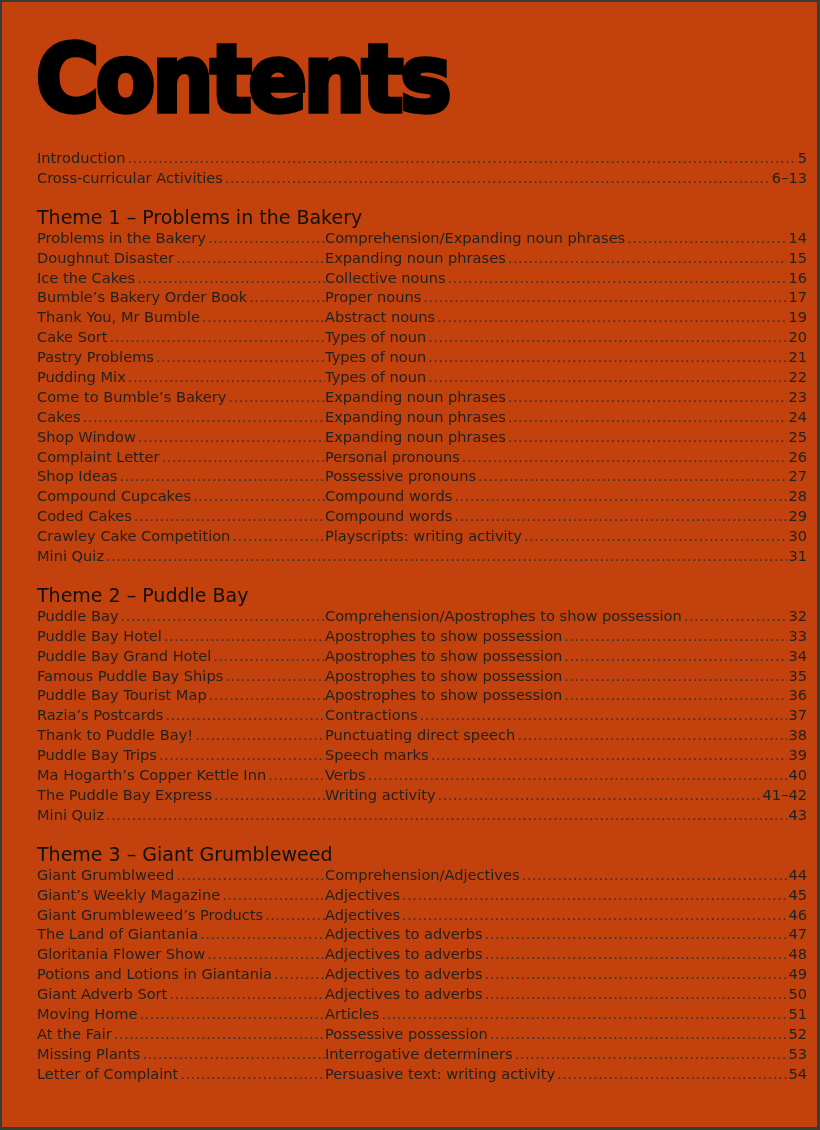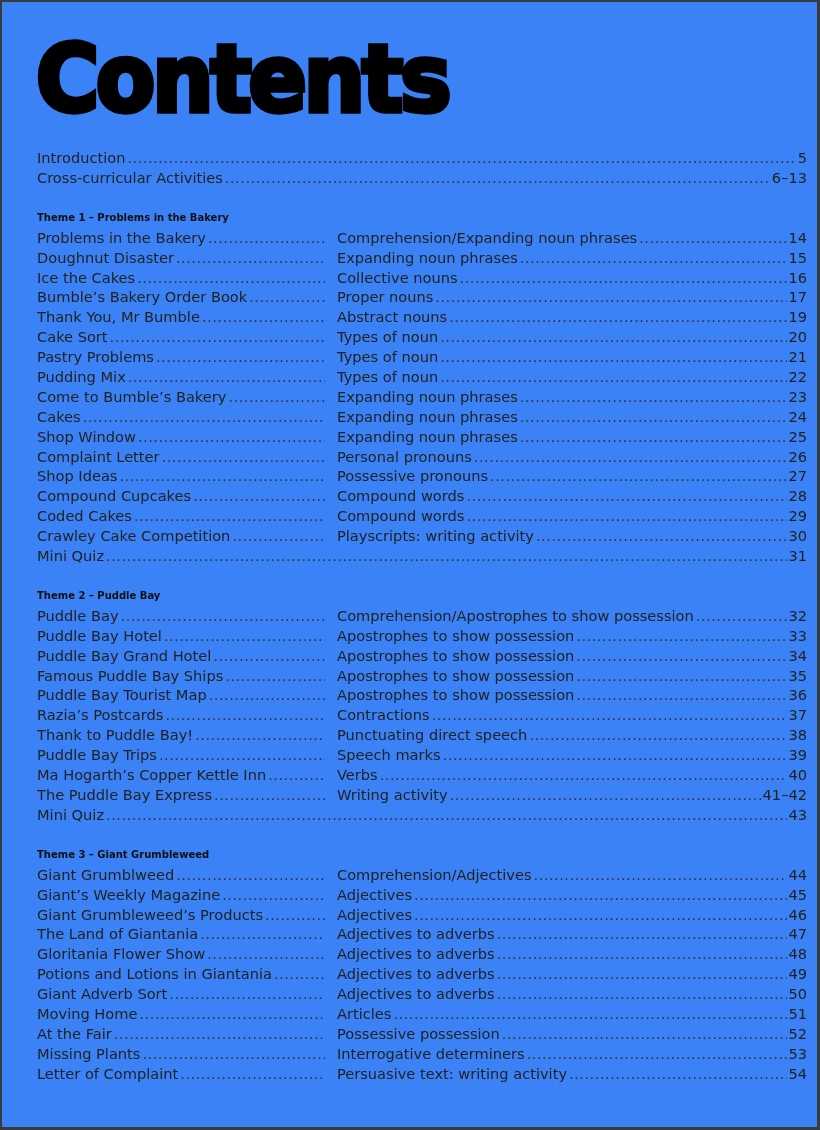--- a/index.html
+++ b/index.html
@@ -1,45 +1,45 @@
 <!DOCTYPE html>
 <html><head>
   <meta charset="utf-8">
   <style>
     html, body { margin: 0; padding: 0; background: #ffffff; }
     body { width: 820px; height: 1130px; position: relative; overflow: hidden; }
     .page {
       position: absolute; left: 0; top: 0; width: 820px; height: 1130px;
       box-sizing: border-box; border: 2px solid #3a3a3a; border-right-width: 3px; border-bottom-width: 3px;
-      background: #3b82f6;
+      background: #c2410c;
     }
     .title {
       position: absolute; left: 34px; top: 30px;
       font-family: "DejaVu Sans", sans-serif; font-weight: 900; font-size: 86px;
       letter-spacing: -3px; color: #000; line-height: 1;
       -webkit-text-stroke: 5px #000;
       transform: scaleY(1.08); transform-origin: left top;
     }
     .toc {
       position: absolute; left: 35px; top: 146px; width: 770px;
       font-family: "DejaVu Sans", sans-serif; font-size: 14.6px; color: #222;
     }
     .row {
       height: 19.9px; line-height: 19.9px; display: flex; align-items: center; white-space: nowrap; overflow: hidden;
     }
     .col1 { width: 288px; display: flex; overflow: hidden; flex: 0 0 288px; }
-    .col2 { flex: 1 1 auto; display: flex; overflow: hidden; min-width: 0; margin-left: 12px; }
+    .col2 { flex: 1 1 auto; display: flex; overflow: hidden; min-width: 0; }
     .lbl { flex: 0 0 auto; padding-right: 2px; }
     .dots { flex: 1 1 auto; overflow: hidden; letter-spacing: 0.5px; color: #333; }
     .dots::after { content: "........................................................................................................................................................................................................................................"; }
     .pg { flex: 0 0 auto; padding-left: 1px; }
     .full { display: flex; width: 100%; }
     .gap { height: 19px; }
     .theme-head {
-      height: 21px; line-height: 21px; font-weight: bold; color: #111; font-size: 10px;
+      height: 21px; line-height: 21px; font-weight: normal; color: #111; font-size: 19px;
     }
   </style>
 </head>
 <body>
 
 <div class="page">
   <div class="title">Contents</div>
 
   <div class="toc">
     <div id="intro">

